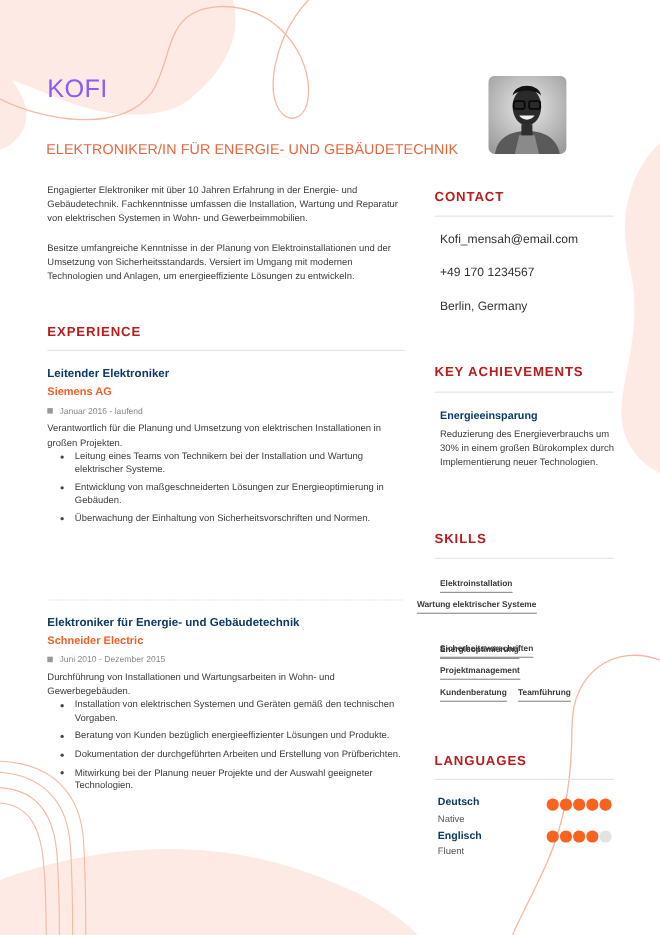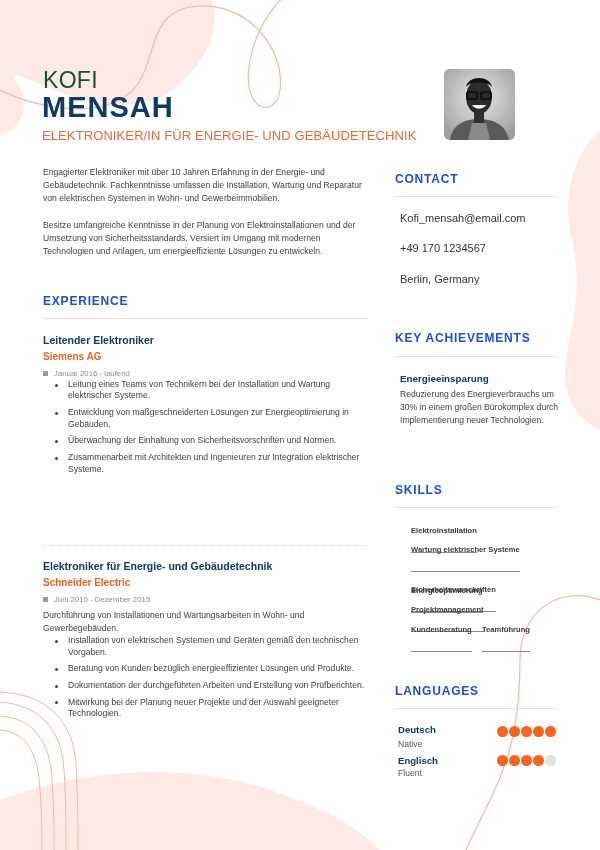--- a/index.html
+++ b/index.html
@@ -1,50 +1,50 @@
 <!DOCTYPE html>
 <html><head>
 <meta charset="utf-8">
 <style>
   * { box-sizing: border-box; margin: 0; padding: 0; }
   html, body { width: 600px; height: 850px; overflow: hidden; background: #ffffff; }
   body { position: relative; font-family: "Liberation Sans", "DejaVu Sans", sans-serif; color: #3a3a3a; }
   .bg { position: absolute; left: 0; top: 0; width: 600px; height: 850px; z-index: 0; pointer-events: none; }
   .page { position: absolute; left: 0; top: 0; width: 600px; height: 850px; z-index: 1; }
 
-  .first-name { position: absolute; left: 43px; top: 67px; font-size: 23px; color: #14532d; letter-spacing: 0.3px; }
+  .first-name { position: absolute; left: 43px; top: 67px; font-size: 23px; color: #8b5cf6; letter-spacing: 0.3px; }
   .last-name { position: absolute; left: 42px; top: 91px; font-size: 29px; font-weight: bold; color: #0d3a66; letter-spacing: 1px; }
   .job-title { position: absolute; left: 42px; top: 128px; font-size: 13px; color: #e8673c; letter-spacing: 0.1px; }
 
   .photo { position: absolute; left: 444px; top: 69px; width: 71px; height: 71px; border-radius: 6px; overflow: hidden; background: #c9c9c9; }
 
   .summary { position: absolute; left: 43px; top: 166px; width: 325px; font-size: 8.6px; line-height: 13.2px; color: #3d3d3d; }
   .summary p { margin-bottom: 13px; }
 
-  .section-title { position: absolute; font-size: 12px; font-weight: bold; color: #1d4ed8; letter-spacing: 0.8px; }
+  .section-title { position: absolute; font-size: 12px; font-weight: bold; color: #b91c1c; letter-spacing: 0.8px; }
   .rule { position: absolute; height: 1px; background: #e3e3e3; }
 
   .job { position: absolute; left: 43px; width: 325px; }
   .job-role { font-size: 10.5px; font-weight: bold; color: #0d3a66; }
   .job-company { font-size: 10px; font-weight: bold; color: #f06026; margin-top: 5px; }
   .job-date { font-size: 7.8px; color: #8a8a8a; margin-top: 7px; display: flex; align-items: center; }
   .job-date .sq { width: 5px; height: 5px; background: #9a9a9a; margin-right: 6px; display: inline-block; }
   .job-desc { font-size: 8.6px; line-height: 12.6px; color: #3d3d3d; margin-top: 5px; }
   .job ul { list-style: none; margin-left: 12px; margin-top: 1px; }
   .job li { position: relative; padding-left: 13px; font-size: 8.6px; line-height: 11.4px; color: #3d3d3d; margin-bottom: 5.4px; }
   .job li::before { content: ""; position: absolute; left: 0; top: 4.5px; width: 3px; height: 3px; border-radius: 50%; background: #444; }
 
   .dotted-sep { position: absolute; left: 43px; top: 545px; width: 323px; border-top: 1px dotted #dcdcdc; }
 
   .contact-item { position: absolute; left: 400px; font-size: 11px; color: #333; }
 
   .ach-title { position: absolute; left: 400px; top: 373px; font-size: 9.8px; font-weight: bold; color: #0d3a66; }
   .ach-desc { position: absolute; left: 400px; top: 388px; width: 160px; font-size: 8.6px; line-height: 12.8px; color: #3d3d3d; }
 
-  .skill { position: absolute; font-size: 7.6px; font-weight: bold; color: #3a3a3a; padding-bottom: 17px; border-bottom: 1px solid #8a8a8a; white-space: nowrap; margin-left: 11px; }
+  .skill { position: absolute; font-size: 7.6px; font-weight: bold; color: #3a3a3a; padding-bottom: 3px; border-bottom: 1px solid #8a8a8a; white-space: nowrap; }
 
   .lang-name { position: absolute; left: 398px; font-size: 9.6px; font-weight: bold; color: #0d3a66; }
   .lang-level { position: absolute; left: 398px; font-size: 8.6px; color: #555; }
   .dots { position: absolute; left: 497px; display: flex; gap: 1.5px; }
   .dot { width: 10.5px; height: 10.5px; border-radius: 50%; background: #f86320; }
   .dot.off { background: #e2e2e2; }
 </style>
 </head>
 <body>
 
@@ -57,21 +57,20 @@
   <path d="M0,702 C40,705 62,730 64,770 C66,800 66,830 66,850" fill="none" stroke="#f4b9a2" stroke-width="1"></path>
   <path d="M0,716 C34,718 50,742 52,780 C54,810 54,835 54,850" fill="none" stroke="#f4b9a2" stroke-width="1"></path>
   <path d="M0,730 C26,732 38,752 40,790 C42,815 42,838 42,850" fill="none" stroke="#f4b9a2" stroke-width="1"></path>
   <path d="M0,692 C48,694 74,722 76,766 C78,800 78,830 78,850" fill="none" stroke="#f4b9a2" stroke-width="1"></path>
   <path d="M600,600 C560,585 520,610 520,660 C520,720 510,760 490,800 C478,825 470,840 466,850" fill="none" stroke="#f4b9a2" stroke-width="1.2"></path>
 </svg>
 
 <div class="page">
 
   <div class="first-name">KOFI</div>
-  <div class="last-name">MENSAH</div>
   <div class="job-title">ELEKTRONIKER/IN FÜR ENERGIE- UND GEBÄUDETECHNIK</div>
 
   <div class="photo">
     <svg width="71" height="71" viewBox="0 0 71 71" xmlns="http://www.w3.org/2000/svg">
       <defs>
         <radialGradient id="bgg" cx="50%" cy="40%" r="70%">
           <stop offset="0%" stop-color="#e8e8e8"></stop>
           <stop offset="100%" stop-color="#9c9c9c"></stop>
         </radialGradient>
       </defs>
@@ -95,25 +94,25 @@
   <div class="section-title" style="left:43px; top:294px;">EXPERIENCE</div>
   <div class="rule" style="left:43px; top:318px; width:325px;"></div>
 
   <div class="job" style="top:334px;">
     <div class="job-role">Leitender Elektroniker</div>
     <div class="job-company">Siemens AG</div>
     <div class="job-date">
       <span class="sq"></span>
       <span>Januar 2016 - laufend</span>
     </div>
+    <div class="job-desc">Verantwortlich für die Planung und Umsetzung von elektrischen Installationen in großen Projekten.</div>
     <ul>
       <li>Leitung eines Teams von Technikern bei der Installation und Wartung elektrischer Systeme.</li>
       <li>Entwicklung von maßgeschneiderten Lösungen zur Energieoptimierung in Gebäuden.</li>
       <li>Überwachung der Einhaltung von Sicherheitsvorschriften und Normen.</li>
-      <li>Zusammenarbeit mit Architekten und Ingenieuren zur Integration elektrischer Systeme.</li>
     </ul>
   </div>
 
   <div class="dotted-sep"></div>
 
   <div class="job" style="top:560px;">
     <div class="job-role">Elektroniker für Energie- und Gebäudetechnik</div>
     <div class="job-company">Schneider Electric</div>
     <div class="job-date">
       <span class="sq"></span>
@@ -135,21 +134,21 @@
   <div class="contact-item" style="top:273px;">Berlin, Germany</div>
 
   <div class="section-title" style="left:395px; top:331px;">KEY ACHIEVEMENTS</div>
   <div class="rule" style="left:395px; top:356px; width:163px;"></div>
   <div class="ach-title">Energieeinsparung</div>
   <div class="ach-desc">Reduzierung des Energieverbrauchs um 30% in einem großen Bürokomplex durch Implementierung neuer Technologien.</div>
 
   <div class="section-title" style="left:395px; top:483px;">SKILLS</div>
   <div class="rule" style="left:395px; top:507px; width:163px;"></div>
   <div class="skill" style="left:400px; top:526px;">Elektroinstallation</div>
-  <div class="skill" style="left:400px; top:545px;">Wartung elektrischer Systeme</div>
+  <div class="skill" style="left:379px; top:545px;">Wartung elektrischer Systeme</div>
   <div class="skill" style="left:400px; top:586px;">Energieoptimierung</div>
   <div class="skill" style="left:400px; top:585px;">Sicherheitsvorschriften</div>
   <div class="skill" style="left:400px; top:605px;">Projektmanagement</div>
   <div class="skill" style="left:400px; top:625px;">Kundenberatung</div>
   <div class="skill" style="left:471px; top:625px;">Teamführung</div>
 
   <div class="section-title" style="left:395px; top:684px;">LANGUAGES</div>
   <div class="rule" style="left:395px; top:708px; width:163px;"></div>
 
   <div class="lang-name" style="top:724px;">Deutsch</div>

